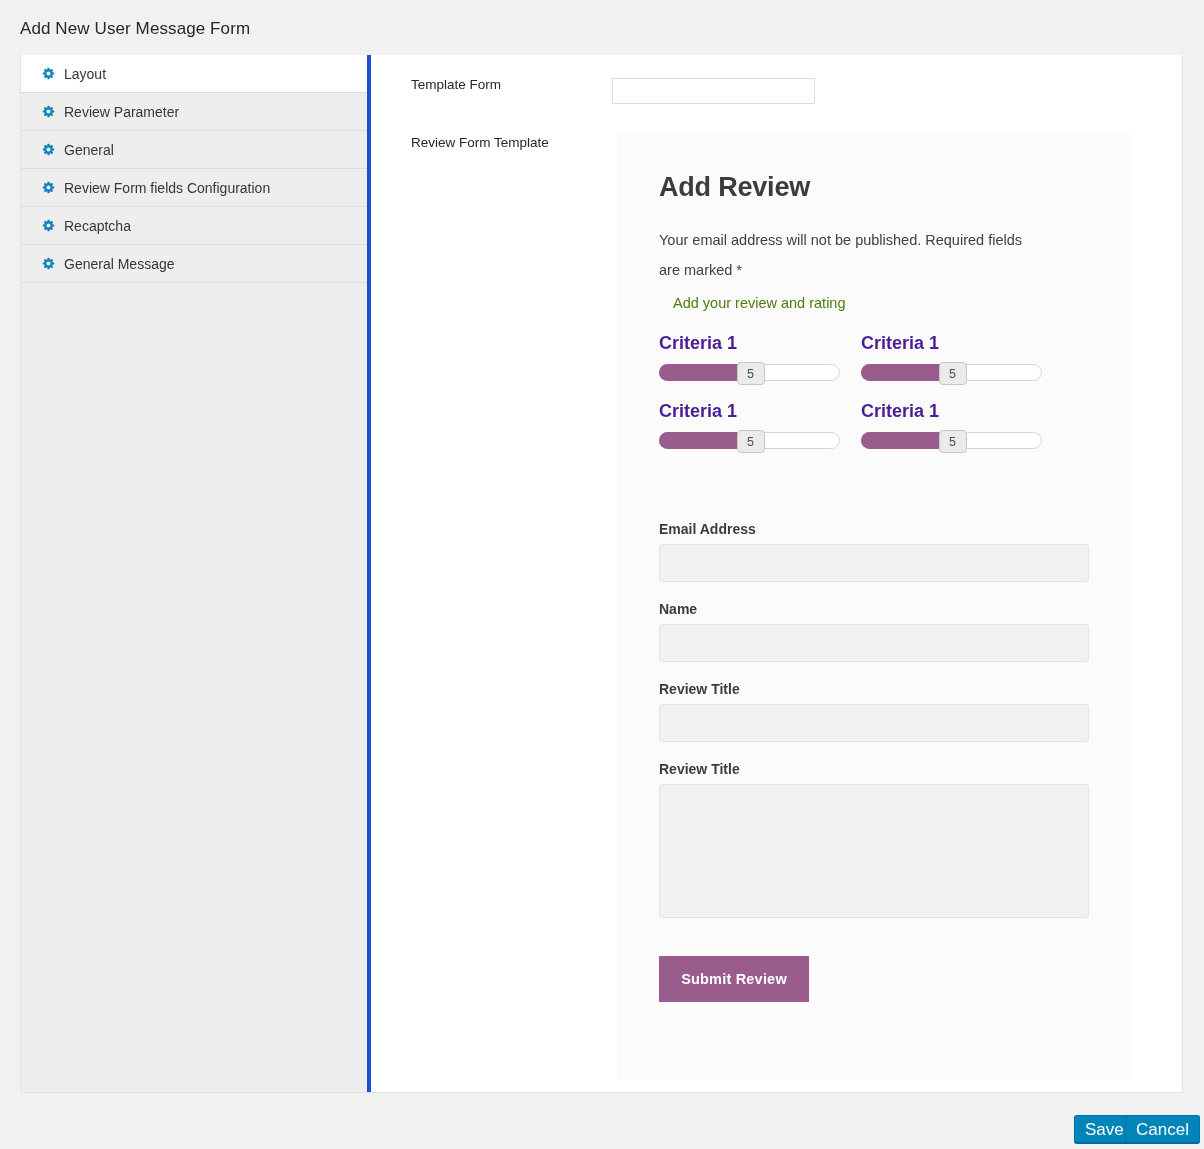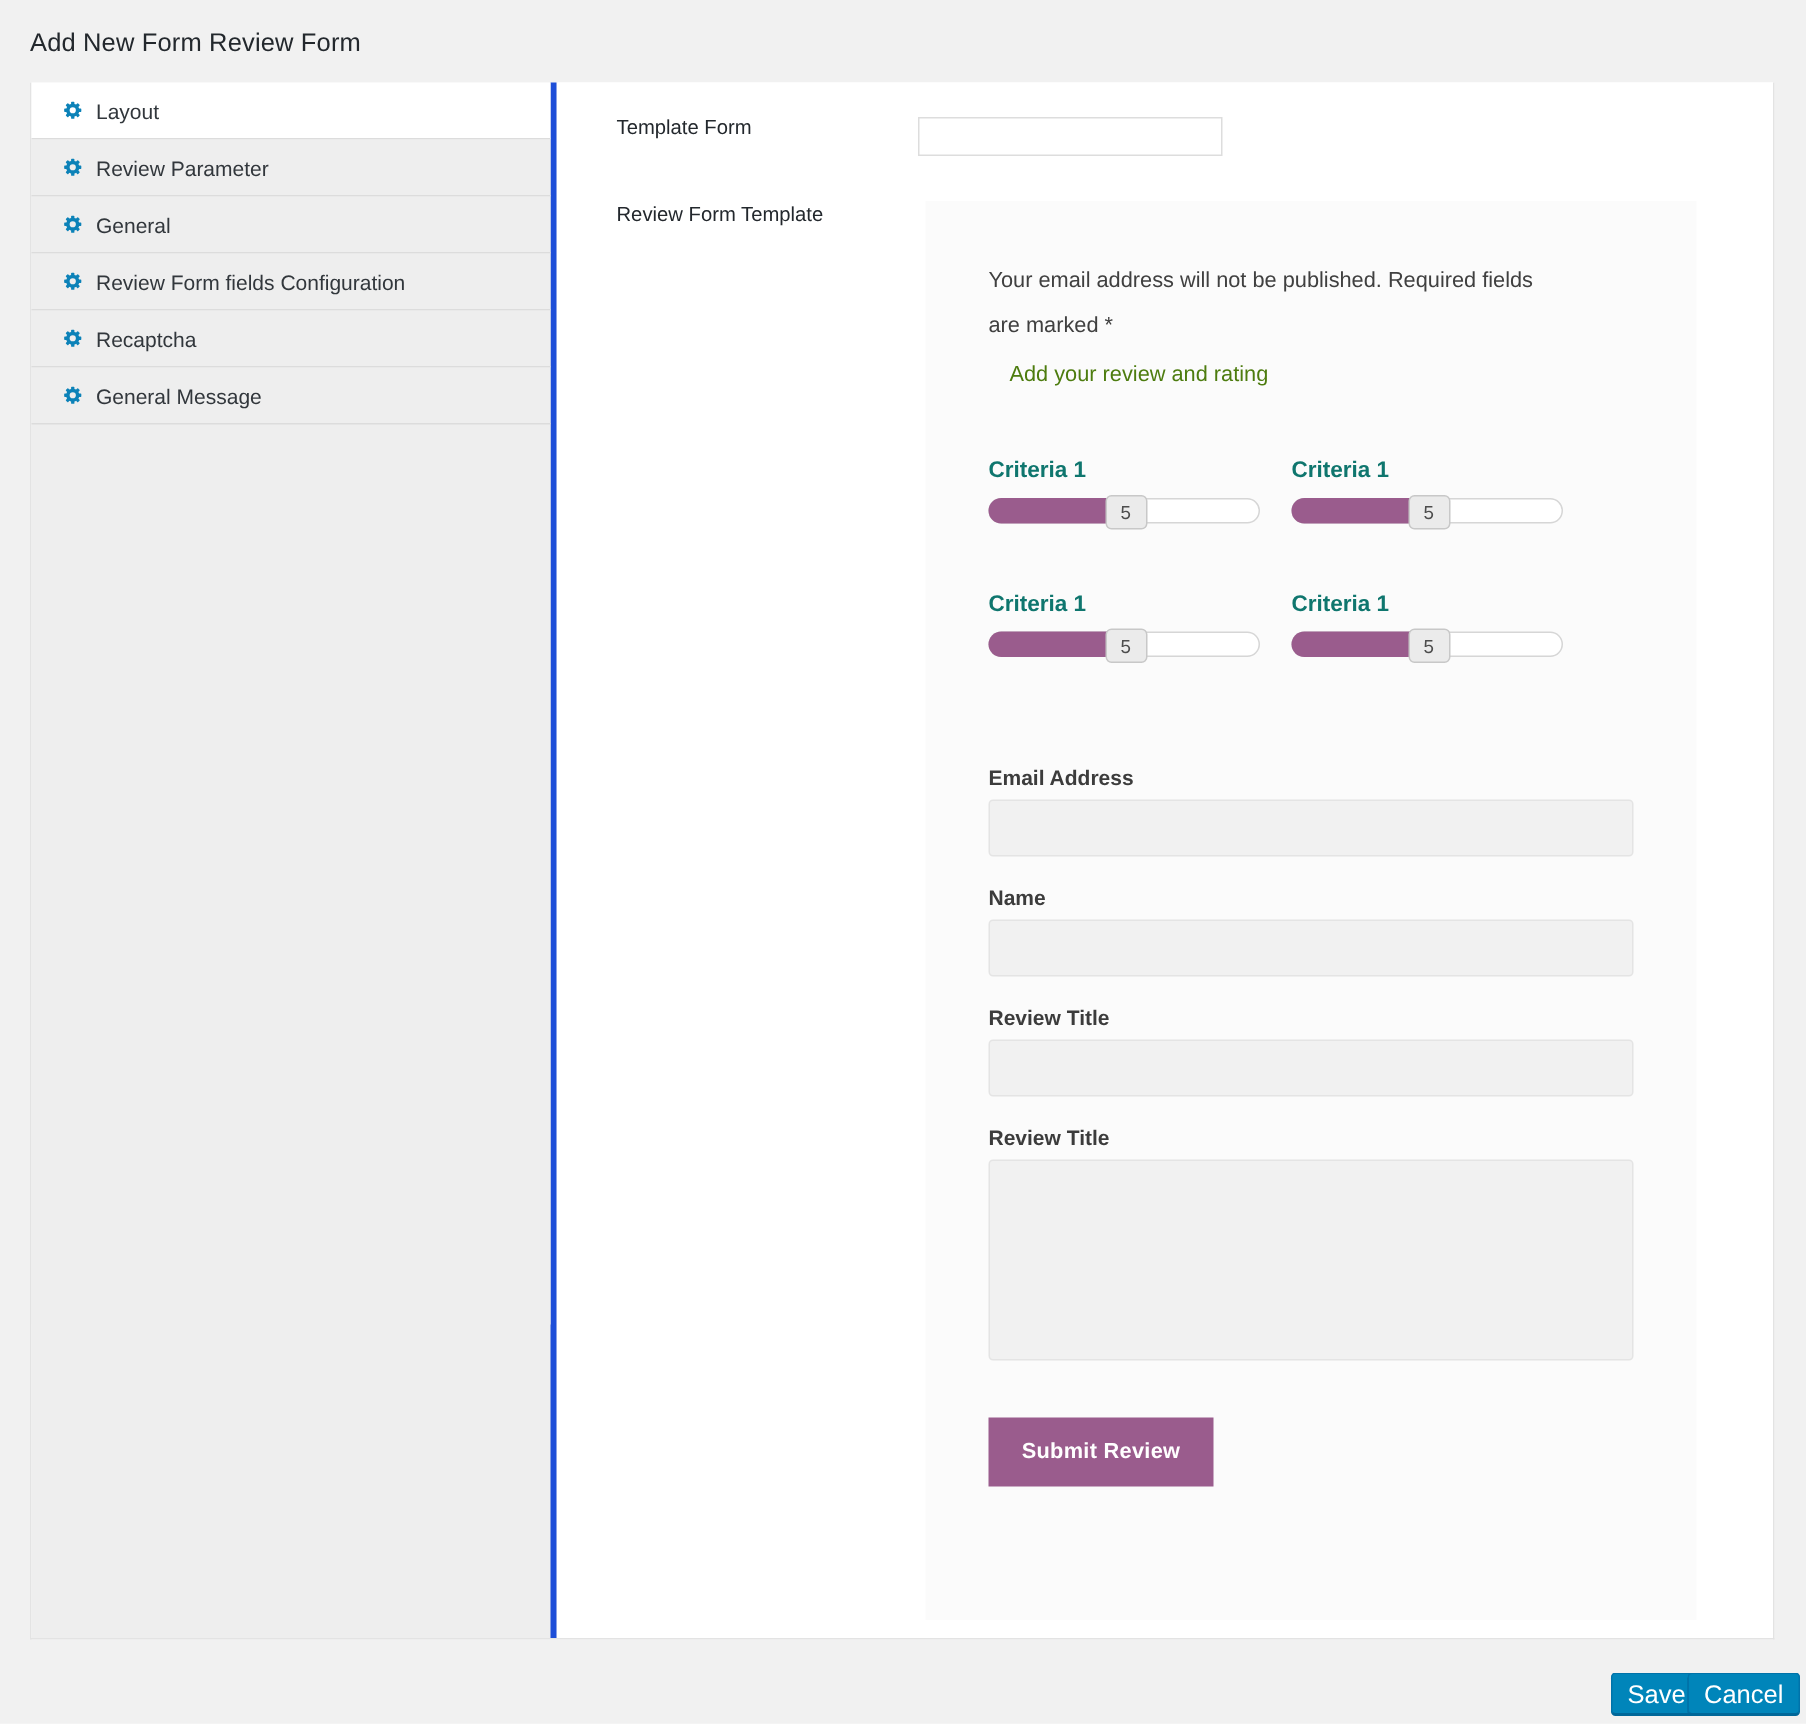--- a/index.html
+++ b/index.html
@@ -160,25 +160,24 @@
   
   .criteria-grid {
     display: grid;
     grid-template-columns: 202px 202px;
     column-gap: 0px;
     row-gap: 20px;
     margin-bottom: 22px;
   }
   .criteria-cell { width: 202px; }
   .criteria-label {
-    font-size: 15px;
+    font-size: 18px;
     font-weight: bold;
-    color: #0f766e;
+    color: #4c1d95;
     margin-bottom: 10px;
-    margin-top: 25px;
   }
   .slider {
     position: relative;
     width: 181px;
     height: 17px;
     background: #ffffff;
     border: 1px solid #d6d6d6;
     border-radius: 9px;
   }
   .slider-fill {
@@ -283,21 +282,21 @@
     line-height: 1;
   }
   #save-btn   { left: 1074px; }
   #cancel-btn { left: 1125px; }
 </style>
 </head>
 <body>
 
 <div class="page">
 
-  <div class="page-title">Add New Form Review Form</div>
+  <div class="page-title">Add New User Message Form</div>
 
   <div class="card">
 
     <div class="sidebar">
       <div id="sidebar-items">
           <div class="side-item active">
             <span class="gear"><svg width="13" height="13" viewBox="0 0 20 20" aria-hidden="true">
                 <path fill="#0c82b8" d="M18.1 8.3h-1.6c-.16-.62-.4-1.2-.73-1.73l1.14-1.14a.7.7 0 0 0 0-1L15.57 3.1a.7.7 0 0 0-1 0L13.43 4.23A6.3 6.3 0 0 0 11.7 3.5V1.9a.7.7 0 0 0-.7-.7H8.99a.7.7 0 0 0-.7.7v1.6c-.62.16-1.2.4-1.73.73L5.43 3.1a.7.7 0 0 0-1 0L3.1 4.43a.7.7 0 0 0 0 1L4.23 6.57A6.3 6.3 0 0 0 3.5 8.3H1.9a.7.7 0 0 0-.7.7v2.01c0 .39.31.7.7.7h1.6c.16.62.4 1.2.73 1.73L3.1 14.57a.7.7 0 0 0 0 1l1.33 1.33a.7.7 0 0 0 1 0l1.14-1.14c.53.33 1.11.57 1.73.73v1.6c0 .39.31.7.7.7H11a.7.7 0 0 0 .7-.7v-1.6c.62-.16 1.2-.4 1.73-.73l1.14 1.14a.7.7 0 0 0 1 0l1.33-1.33a.7.7 0 0 0 0-1l-1.14-1.14c.33-.53.57-1.11.73-1.73h1.6a.7.7 0 0 0 .7-.7V9a.7.7 0 0 0-.69-.7zM10 13.2a3.2 3.2 0 1 1 0-6.4 3.2 3.2 0 0 1 0 6.4z"></path>
               </svg></span>
             <span class="side-label">Layout</span>
@@ -340,20 +339,21 @@
 
       <div class="field-row-name">Template Form</div>
 
       <input class="tpl-input" type="text" placeholder="" style="">
 
       <div class="field-row-preview">Review Form Template</div>
 
       <div class="preview">
         <div class="preview-inner">
 
+          <h2 class="add-review-title">Add Review</h2>
 
           <p class="notes">Your email address will not be published. Required fields are marked *</p>
 
           <p class="subnote">Add your review and rating</p>
 
           <div class="criteria-grid" id="criteria-grid">
               <div class="criteria-cell">
                 <div class="criteria-label">Criteria 1</div>
                 <div class="slider">
                   <div class="slider-fill" style="width: 92.5px;"></div>

